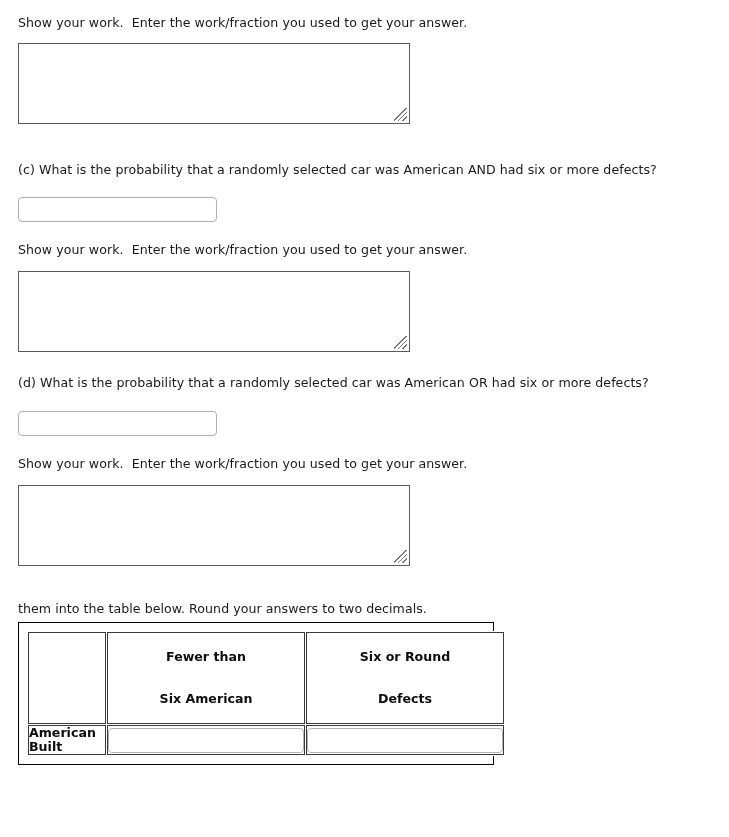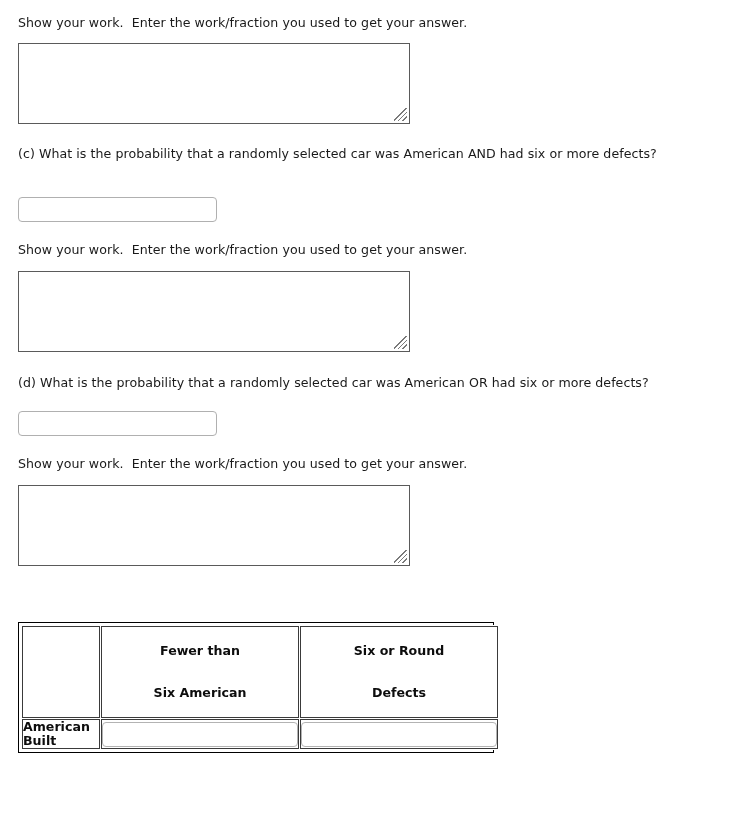--- a/index.html
+++ b/index.html
@@ -86,21 +86,21 @@
   }
 
   
   .counts-table-wrap {
     position: absolute;
     left: 18px;
     top: 622px;
     width: 476px;
     box-sizing: border-box;
     border: 1px solid #000000;
-    padding: 2px;
+    padding: 8px;
     background: #ffffff;
   }
   table.counts {
     border-collapse: separate;
     border-spacing: 1px;
     width: 100%;
     background: #ffffff;
     table-layout: fixed;
   }
   table.counts td {
@@ -162,21 +162,21 @@
 
   <div class="prompt wide" style="top:15px;">Show your work.  Enter the work/fraction you used to get your answer.</div>
 
   <div class="work-box" style="top:43px; height:81px;">
     <textarea class="work-area" style="position: absolute; left: 0px; top: 0px; width: 100%; height: 100%; box-sizing: border-box; border: 0px; outline: none; resize: none; background: transparent; font-family: &quot;DejaVu Sans&quot;, &quot;Liberation Sans&quot;, sans-serif; font-size: 12.6px; padding: 2px 3px;" placeholder=""></textarea>
     <span class="handle">
         <i></i>
       </span>
   </div>
 
-  <div class="prompt wide" style="top:146px;">(c) What is the probability that a randomly selected car was American AND had six or more defects?</div>
+  <div class="prompt wide" style="top:162px;">(c) What is the probability that a randomly selected car was American AND had six or more defects?</div>
 
   <input class="answer-input" style="top: 197px;" placeholder="">
 
   <div class="prompt wide" style="top:242px;">Show your work.  Enter the work/fraction you used to get your answer.</div>
 
   <div class="work-box" style="top:271px; height:81px;">
     <textarea class="work-area" style="position: absolute; left: 0px; top: 0px; width: 100%; height: 100%; box-sizing: border-box; border: 0px; outline: none; resize: none; background: transparent; font-family: &quot;DejaVu Sans&quot;, &quot;Liberation Sans&quot;, sans-serif; font-size: 12.6px; padding: 2px 3px;"></textarea>
     <span class="handle">
         <i></i>
       </span>
@@ -188,20 +188,21 @@
 
   <div class="prompt wide" style="top:456px;">Show your work.  Enter the work/fraction you used to get your answer.</div>
 
   <div class="work-box" style="top:485px; height:81px;">
     <textarea class="work-area" style="position: absolute; left: 0px; top: 0px; width: 100%; height: 100%; box-sizing: border-box; border: 0px; outline: none; resize: none; background: transparent; font-family: &quot;DejaVu Sans&quot;, &quot;Liberation Sans&quot;, sans-serif; font-size: 12.6px; padding: 2px 3px;"></textarea>
     <span class="handle">
         <i></i>
       </span>
   </div>
 
+  <div class="prompt" style="top:601px; width:690px;">them into the table below. Round your answers to two decimals.</div>
 
   <div class="counts-table-wrap">
     <table class="counts">
       <tbody>
           <tr>
         <td class="col-blank hdr-blank"></td>
         <td class="col-a hdr-cell">
           <span class="l1">Fewer than</span>
           <span class="l2">Six American</span>
         </td>

